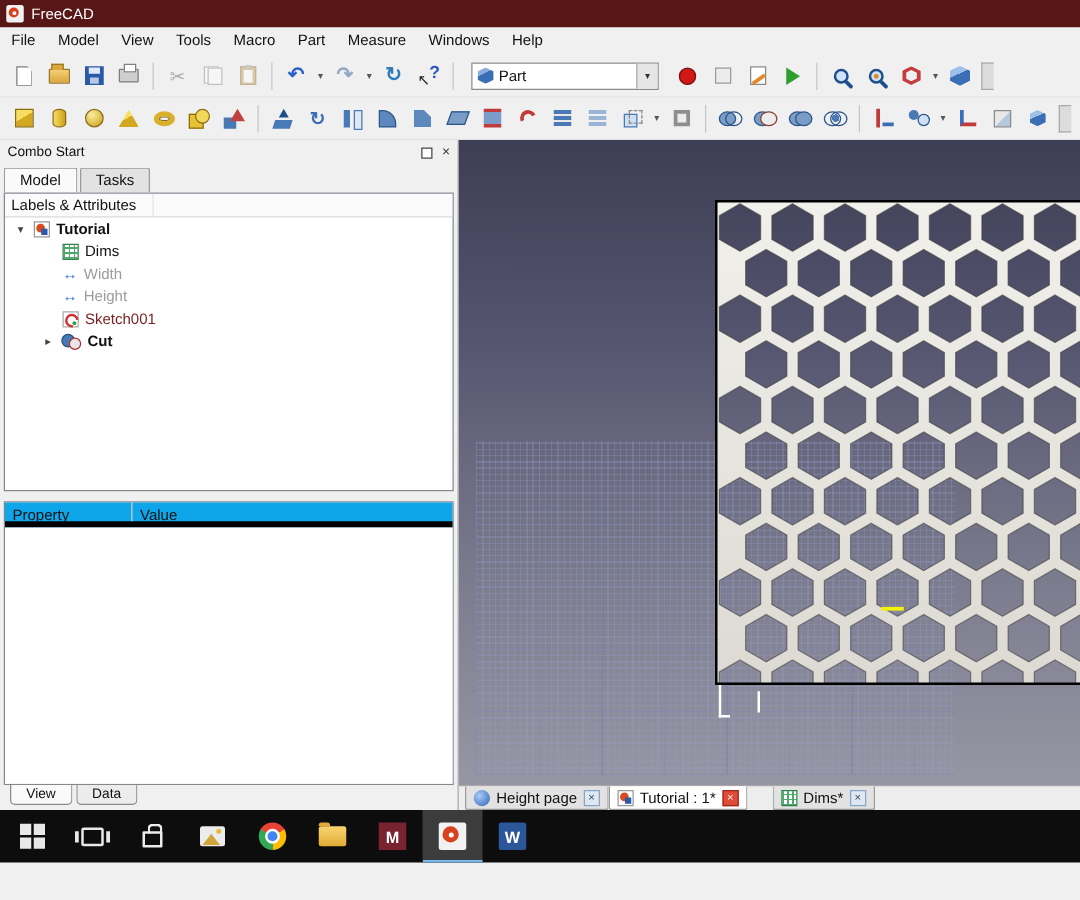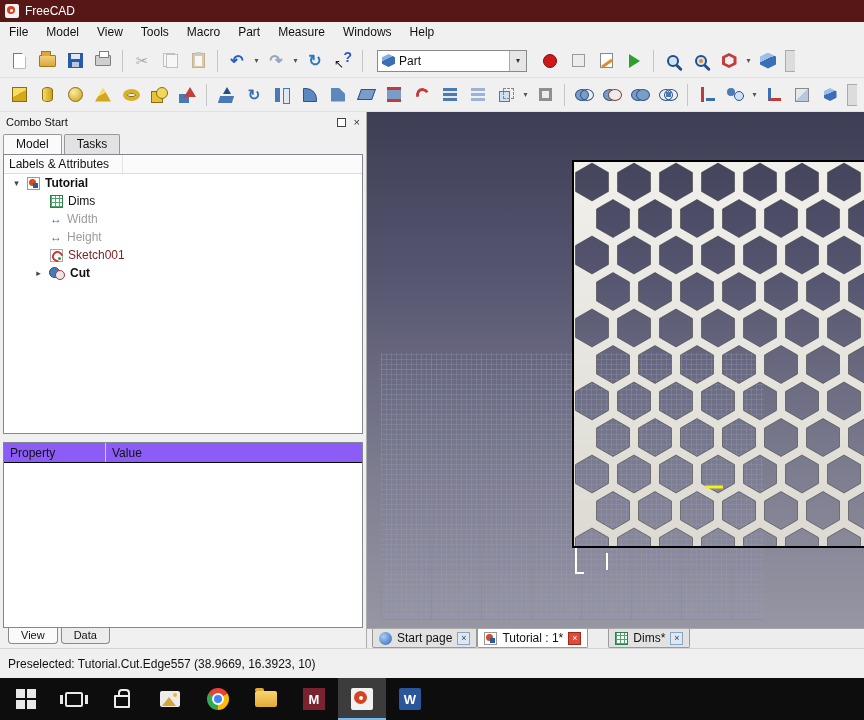--- a/index.html
+++ b/index.html
@@ -119,21 +119,21 @@
 
 
 .combo{width:367px;background:#f0f0f0;border-right:1px solid #adadad;display:flex;flex-direction:column;flex:none}
 .cv-head{height:20px;display:flex;align-items:center;padding:0 6px;font-size:11px}
 .cv-btns{margin-left:auto;display:flex;gap:8px;align-items:center}
 .cv-float{width:9px;height:9px;border:1px solid #444;background:#fff}
 .cv-close{font-size:11px;color:#333;line-height:1}
 .cv-tabs{display:flex;padding-left:3px;height:22px;align-items:flex-end}
 .ptab{padding:2px 12px 3px;border:1px solid #9a9a9a;border-bottom:none;background:#e2e2e2;margin-right:2px;border-radius:2px 2px 0 0}
 .ptab.on{background:#fafafa}
-.treebox{margin:0 3px;height:280px;background:#fff;border:1px solid #828790;overflow:hidden}
+.treebox{margin:0 3px;height:239px;background:#fff;border:1px solid #828790;overflow:hidden}
 .th{height:19px;border-bottom:1px solid #dcdcdc;display:flex;align-items:center;padding-left:5px;background:#fbfbfb;position:relative}
 .th::after{content:"";position:absolute;left:118px;top:0;bottom:0;width:1px;background:#e4e4e4}
 .approw{height:18px;display:flex;align-items:center;padding-left:5px}
 .trow{height:18px;display:flex;align-items:center;gap:5px}
 .arr{width:11px;text-align:center;font-size:9px;color:#444;flex:none}
 .l1{padding-left:7px}
 .l2{padding-left:46px}
 .l2c{padding-left:29px}
 .b{font-weight:bold}
 .dimtxt{color:#9c9c9c}
@@ -144,21 +144,21 @@
 .i-sheet{width:13px;height:13px;border:1px solid #2e8048;background:repeating-linear-gradient(0deg,#49a86a 0 1px,transparent 1px 4px),repeating-linear-gradient(90deg,#49a86a 0 1px,transparent 1px 4px),#fff;flex:none}
 .i-dimv{color:#3a6fd8;font-weight:bold;font-size:12px;line-height:1;flex:none}
 .i-sk{width:13px;height:13px;background:#fff;border:1px solid #aaa;position:relative;flex:none}
 .i-sk::before{content:"";position:absolute;left:1px;top:1px;width:7px;height:7px;border:2px solid #d03030;border-right-color:transparent;border-radius:50%;transform:rotate(35deg)}
 .i-sk::after{content:"";position:absolute;right:1px;bottom:1px;width:3px;height:3px;background:#2f9e2f;border-radius:50%}
 .i-cutop{position:relative;width:16px;height:13px;flex:none}
 .i-cutop::before{content:"";position:absolute;left:0;top:0;width:9px;height:9px;border-radius:50%;background:#4a7ab5;border:1px solid #24507e}
 .i-cutop::after{content:"";position:absolute;right:0;bottom:0;width:8px;height:8px;border-radius:50%;background:#e6e6e6;border:1px solid #b03030}
 .gap8{height:8px}
 .propbox{margin:0 3px;flex:1;background:#fff;border:1px solid #828790;display:flex;flex-direction:column}
-.phead{height:20px;background:#8b5cf6;border-bottom:1px solid #000000;display:flex}
+.phead{height:20px;background:#0ea5e9;border-bottom:5px solid #000000;display:flex}
 .pcell1{width:102px;border-right:1px solid #cfcfcf;padding:3px 0 0 6px}
 .pcell2{padding:3px 0 0 6px}
 .pbody{flex:1;background:#fff}
 .vdtabs{height:20px;display:flex;padding-left:8px;align-items:flex-start}
 .stab{padding:1px 12px 2px;font-size:11px;border:1px solid #8a8a8a;border-top:none;background:#ececec;border-radius:0 0 4px 4px;margin-right:3px}
 .stab.on{background:#fafafa}
 
 
 .viewport{flex:1;position:relative;background:linear-gradient(#3d3d55 0%,#565570 30%,#7b7b8e 65%,#9a99a6 100%);overflow:hidden}
 .gridzone{position:absolute;left:14px;top:241px;width:383px;height:267px;background:repeating-linear-gradient(0deg,rgba(150,158,198,.28) 0 1px,transparent 1px 5px),repeating-linear-gradient(90deg,rgba(150,158,198,.28) 0 1px,transparent 1px 5px),repeating-linear-gradient(0deg,rgba(110,118,168,.45) 0 1px,transparent 1px 50px),repeating-linear-gradient(90deg,rgba(110,118,168,.45) 0 1px,transparent 1px 50px)}
@@ -650,40 +650,37 @@
         <line x1="133" y1="327" x2="151" y2="327" stroke="#f2f20a" stroke-width="3"></line>
       </svg>
 
       <div class="dimv1"></div>
       <div class="dimh1"></div>
       <div class="dimv2"></div>
 
       <div class="doctabs">
         <div class="dtab">
           <span class="i-start"></span>
-          <span>Start page</span>
+          <span>Height page</span>
           <span class="tclose">×</span>
         </div>
         <div class="dtab on ml14">
           <span class="i-fcdoc"></span>
           <span>Tutorial : 1*</span>
           <span class="tclose red">×</span>
         </div>
         <div class="dtab ml20">
           <span class="i-sheet"></span>
           <span>Dims*</span>
           <span class="tclose">×</span>
         </div>
       </div>
     </div>
   </div>
 
-  <div class="status">
-    <span>Preselected: Tutorial.Cut.Edge557 (38.9669, 16.3923, 10)</span>
-  </div>
 
   <div class="taskbar">
     <div class="tb-ic">
         <span class="i-win"></span>
       </div>
     <div class="tb-ic">
         <span class="i-task"></span>
       </div>
     <div class="tb-ic">
         <span class="i-store"></span>

